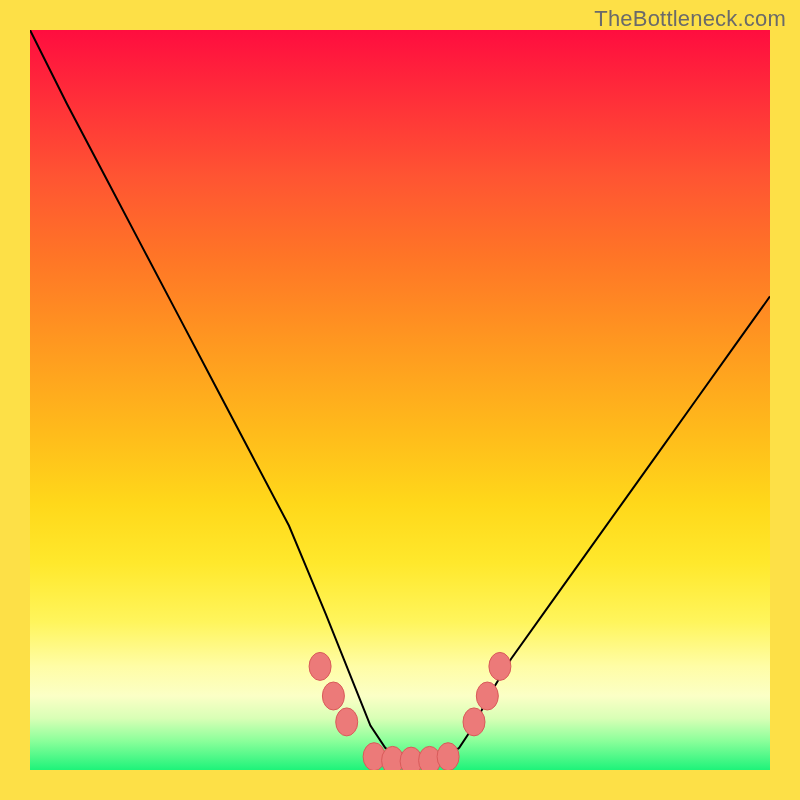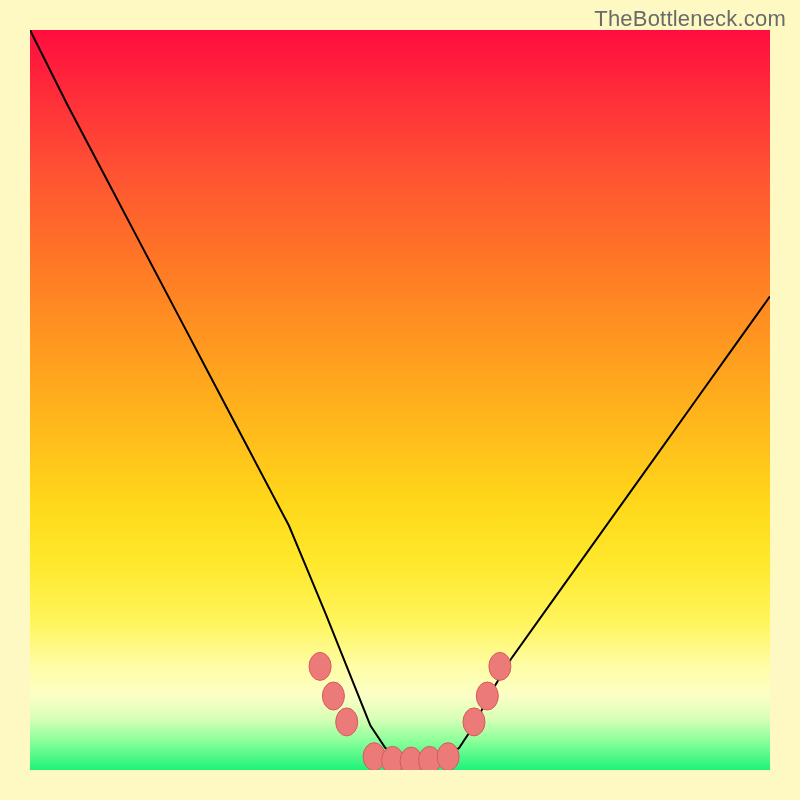--- a/index.html
+++ b/index.html
@@ -7,21 +7,21 @@
     padding: 0;
     width: 800px;
     height: 800px;
     background: #000000;
     overflow: hidden;
   }
   .chart-wrap {
     position: relative;
     width: 800px;
     height: 800px;
-    background: #fef9c3;
+    background: #fde047;
   }
   .plot-area {
     position: absolute;
     left: 30px;
     top: 30px;
     width: 740px;
     height: 740px;
     
     background: linear-gradient(to bottom,
       #ff0d3f 0%,

